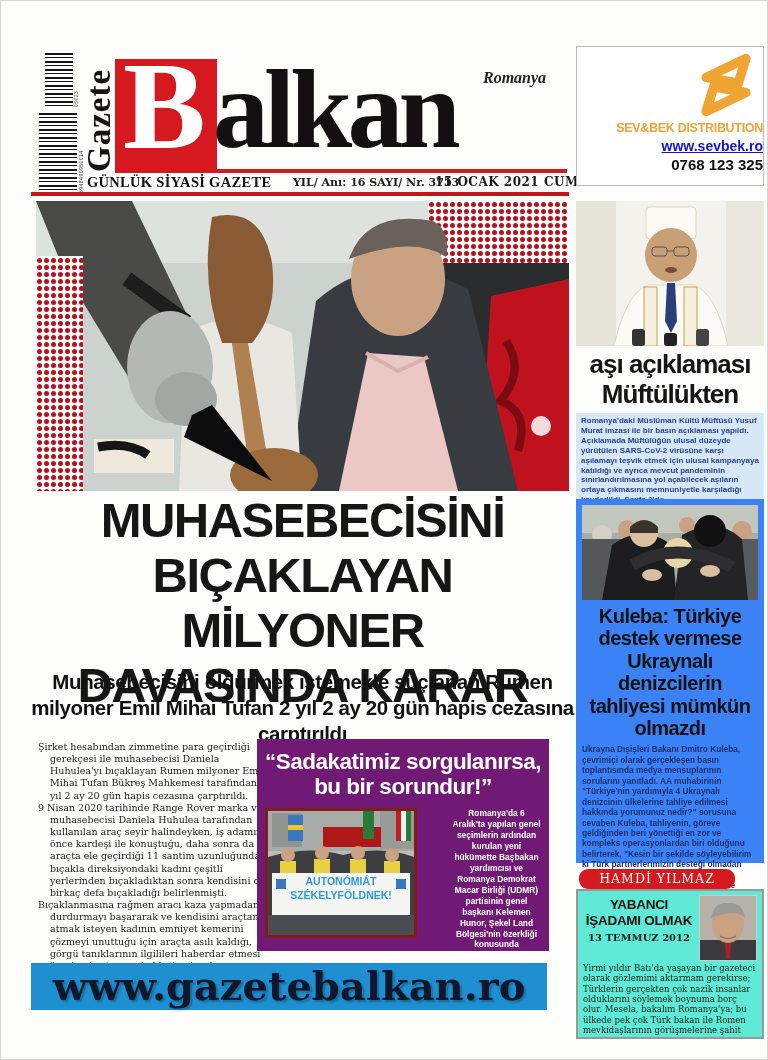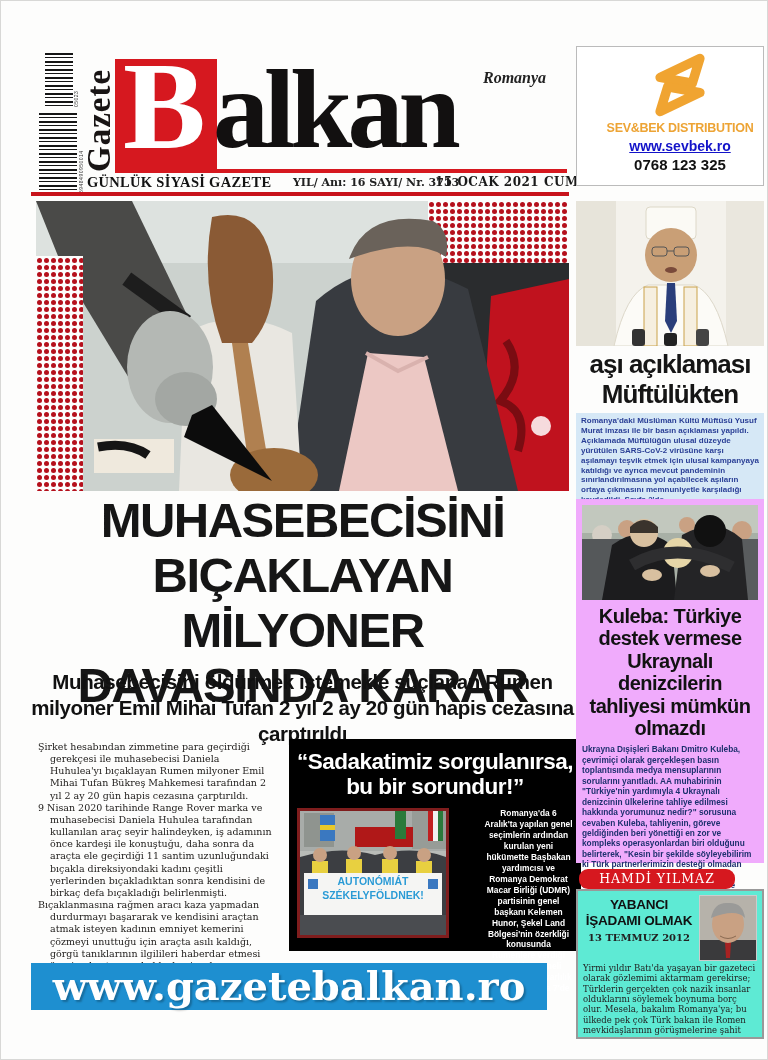--- a/index.html
+++ b/index.html
@@ -25,47 +25,47 @@
   .b-box { position:absolute; left:114px; top:58px; width:102px; height:112px; background:#d6181f; }
   .b-box .b-letter { position:absolute; left:8px; top:-14px; font-family:"Liberation Serif", serif; font-weight:bold; font-size:124px; color:#fff; line-height:1; }
   .alkan { position:absolute; left:212px; top:52px; font-family:"Liberation Serif", serif; font-weight:bold; font-size:112px; line-height:1; color:#121010; letter-spacing:-5px; }
   .romanya { position:absolute; left:482px; top:68px; font-family:"Liberation Serif", serif; font-style:italic; font-weight:bold; font-size:16px; color:#222; }
   .balkan-underline { position:absolute; left:114px; top:168px; width:452px; height:4px; background:#d6181f; }
   .tagline { position:absolute; left:86px; top:173px; font-family:"Liberation Serif", serif; font-weight:bold; font-size:14.5px; color:#131313; letter-spacing:.3px; }
   .issue-info { position:absolute; left:292px; top:175px; font-family:"DejaVu Serif", serif; font-weight:bold; font-size:11px; color:#222; }
   .edition-date { position:absolute; left:434px; top:174px; font-family:"DejaVu Serif", serif; font-weight:800; font-size:12px; color:#1a1a1a; letter-spacing:.5px; }
   .red-rule { position:absolute; left:30px; top:191px; width:538px; height:4px; background:#c8131b; }
   
-  .ad-box { position:absolute; left:575px; top:45px; width:188px; height:140px; background:#fff; border:1px solid #bbb; text-align:center;padding-left:20px; }
+  .ad-box { position:absolute; left:575px; top:45px; width:188px; height:140px; background:#fff; border:1px solid #bbb; text-align:right;padding-left:20px; }
   .ad-logo { margin-top:2px; }
   .ad-company { color:#eda435; font-weight:bold; font-size:12.5px; letter-spacing:-.3px; margin-top:-4px; }
   .ad-site { display:inline-block; color:#1313c9; font-weight:bold; font-size:14px; text-decoration:underline; margin-top:3px; }
   .ad-phone { color:#111; font-weight:bold; font-size:15px; margin-top:1px; }
   
   .collage { position:absolute; left:35px; top:200px; width:533px; height:290px; overflow:hidden; }
   
   .headline { position:absolute; left:35px; top:492px; width:533px; text-align:center; font-weight:800; font-size:49px; line-height:1.12; letter-spacing:-1.5px; color:#161616; }
   .subheadline { position:absolute; left:30px; top:668px; width:543px; text-align:center; font-weight:bold; font-size:20.5px; line-height:1.28; letter-spacing:-.4px; color:#111; }
   
   .lead-body { position:absolute; left:37px; top:740px; width:236px; font-family:"DejaVu Serif", serif; font-size:9.5px; line-height:1.28; color:#23211f; }
   .lead-body p { padding-left:12px; text-indent:-12px; }
   
-  .quote-box { position:absolute; left:288px; top:738px; width:292px; height:212px; background:#000000; padding:10px 8px 8px; }
+  .quote-box { position:absolute; left:256px; top:738px; width:292px; height:212px; background:#701a75; padding:10px 8px 8px; }
   .quote-head { color:#fff; text-align:center; font-weight:800; font-size:22.5px; line-height:1.12; letter-spacing:-.5px; }
   .quote-content { display:flex; margin-top:9px; gap:7px; }
   .protest-photo { position:relative; width:152px; height:130px; border:3px solid #7f1d1d; flex:none; overflow:hidden; }
   .banner-text { position:absolute; left:4px; top:64px; width:138px; height:38px; color:#2a9ad4; font-weight:800; font-size:10.5px; line-height:1.25; text-align:center; text-shadow:0 0 1px #fff; }
   .quote-body { flex:1; color:#fff; font-weight:bold; font-size:8.4px; line-height:1.3; text-align:center;margin-left:28px; }
   
-  .footer-banner { position:absolute; left:30px; top:962px; width:516px; height:47px; background:#1e8fd0; color:#ffffff; font-family:"DejaVu Serif", serif; font-weight:800; font-size:40px; text-align:center; line-height:45px; letter-spacing:0; text-shadow:2px 2px 2px rgba(0,0,0,.25); }
+  .footer-banner { position:absolute; left:30px; top:962px; width:516px; height:47px; background:#1e8fd0; color:#0f172a; font-family:"DejaVu Serif", serif; font-weight:800; font-size:40px; text-align:center; line-height:45px; letter-spacing:0; text-shadow:2px 2px 2px rgba(0,0,0,.25); }
   
   .mufti-photo { position:absolute; left:575px; top:200px; width:188px; height:145px; overflow:hidden; }
   .mufti-head { position:absolute; left:575px; top:348px; width:188px; text-align:center; font-weight:800; font-size:26px; line-height:1.17; letter-spacing:-1px; color:#151515; }
   .mufti-body { position:absolute; left:575px; top:412px; width:188px; height:86px; background:#d6e8f6; color:#2a3f96; font-weight:bold; font-size:8px; line-height:1.24; padding:3px 5px; text-align:left; }
-  .kuleba-section { position:absolute; left:575px; top:498px; width:188px; height:364px; background:#f0abfc; padding:6px 6px 4px; }
+  .kuleba-section { position:absolute; left:575px; top:498px; width:188px; height:364px; background:#3b82f6; padding:6px 6px 4px; }
   .kuleba-photo { width:176px; height:95px; overflow:hidden; }
   .kuleba-head { margin-top:5px; text-align:center; font-weight:800; font-size:20px; line-height:1.12; letter-spacing:-.5px; color:#121212; }
   .kuleba-body { margin-top:5px; color:#1e306e; font-weight:bold; font-size:8.3px; line-height:1.26; }
   .author-banner { position:absolute; left:578px; top:868px; width:156px; height:20px; background:#d6181f; color:#fff; font-family:"DejaVu Serif", serif; font-weight:400; font-size:12.5px; text-align:center; line-height:20px; letter-spacing:1px;border-radius:9px; }
   .column-box { position:absolute; left:575px; top:888px; width:188px; height:150px; background:#5eead4; border:2px solid #999; padding:4px 5px; overflow:hidden; }
   .col-top { display:flex; gap:4px; }
   .col-titles { flex:1; }
   .col-title { text-align:center; font-weight:800; font-size:13.5px; line-height:1.15; color:#111; letter-spacing:-.3px; margin-top:2px; }
   .col-date { text-align:center; font-family:"DejaVu Serif", serif; font-weight:bold; font-size:10px; color:#222; margin-top:4px; }
   .author-photo { width:58px; height:66px; flex:none; overflow:hidden; border:1px solid #ccc; }

